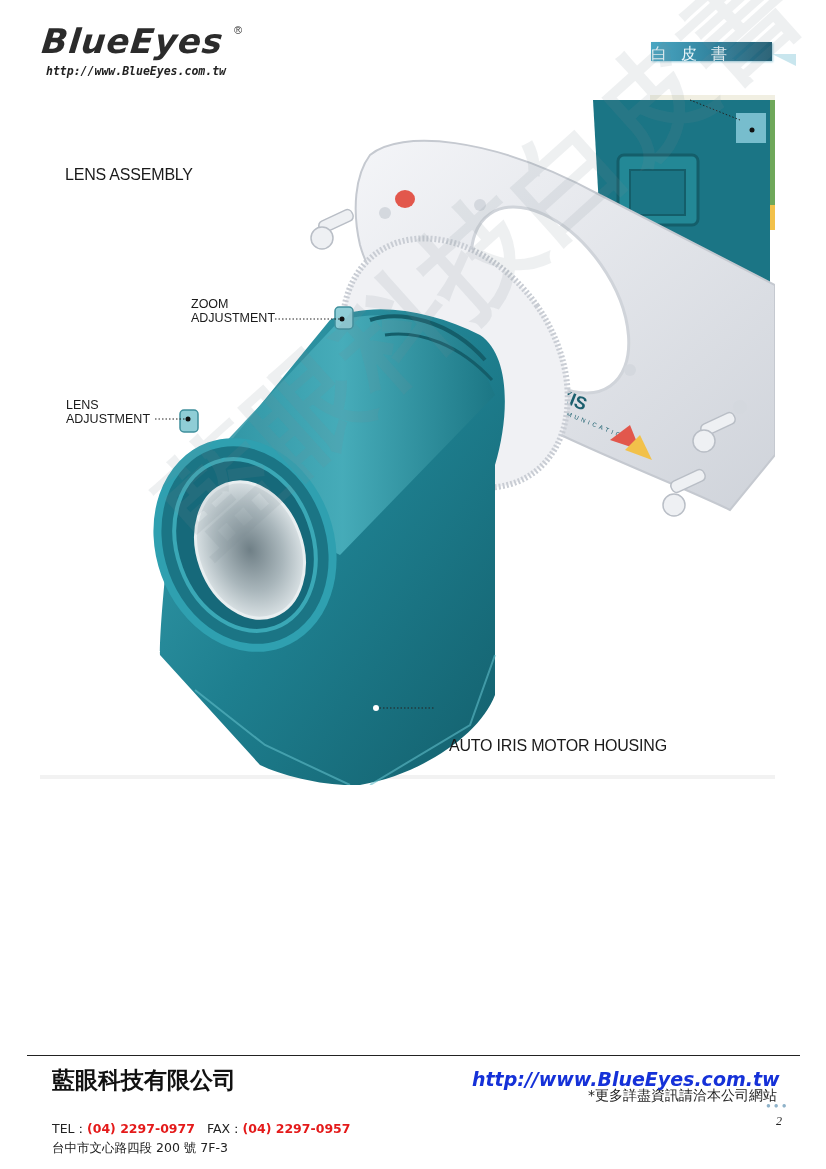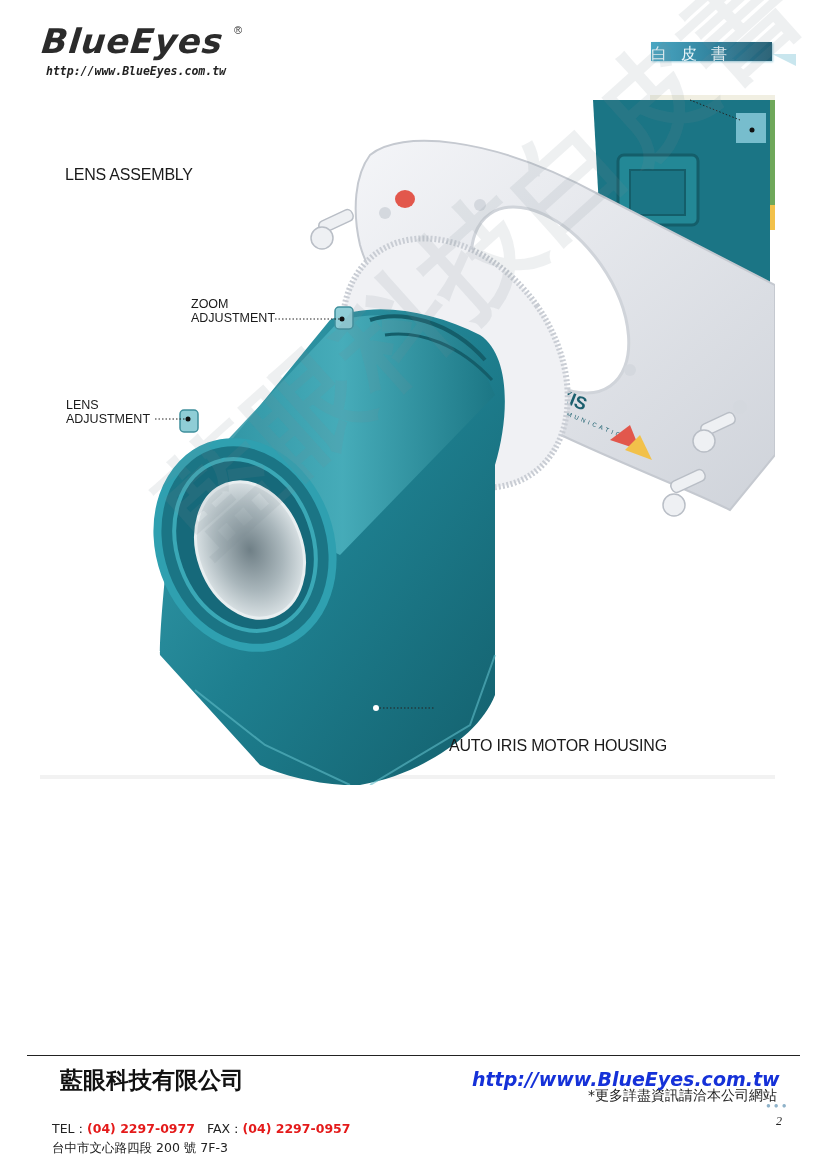--- a/index.html
+++ b/index.html
@@ -15,21 +15,21 @@
   .label { position: absolute; font-family: "Liberation Sans", sans-serif; color: #1a1a1a; }
   .label .cap { font-size: 16px; letter-spacing: -0.2px; }
   .label .body { font-size: 16.5px; line-height: 20px; }
   .lens-assembly { left: 65px; top: 166px; width: 230px; }
   .zoom-adj { left: 191px; top: 297px; font-size: 12.5px; line-height: 14px; }
   .focus-adj { left: 66px; top: 398px; font-size: 12.5px; line-height: 14px; }
   .auto-iris { left: 449px; top: 701px; width: 240px; margin-top: 36px; }
   .auto-iris .body { line-height: 21px; }
   .watermark { position: absolute; left: 130px; top: 470px; font-family: "DejaVu Sans", sans-serif; font-size: 112px; font-weight: bold; color: rgba(120, 140, 150, 0.13); transform: rotate(-42deg); transform-origin: left top; white-space: nowrap; pointer-events: none; letter-spacing: 4px; }
   .footer-rule { position: absolute; left: 27px; top: 1055px; width: 773px; height: 1px; background: #222; }
-  .company { position: absolute; left: 60px; top: 1065px; font-family: "DejaVu Sans", sans-serif; font-weight: bold; font-size: 23px; color: #111; }
+  .company { position: absolute; left: 52px; top: 1065px; font-family: "DejaVu Sans", sans-serif; font-weight: bold; font-size: 23px; color: #111; }
   .address { position: absolute; left: 52px; top: 1100px; font-family: "DejaVu Sans", sans-serif; font-size: 12.5px; color: #222; margin-top: 40px; }
   .contact { position: absolute; left: 52px; top: 1121px; font-family: "DejaVu Sans", sans-serif; font-size: 12.5px; color: #222; white-space: pre; }
   .contact .num { color: #e41a1a; font-weight: bold; }
   .footer-url { position: absolute; left: 472px; top: 1068px; font-family: "DejaVu Sans", sans-serif; font-weight: bold; font-style: italic; font-size: 19px; color: #1531d8; }
   .footer-note { position: absolute; left: 588px; top: 1087px; font-family: "DejaVu Sans", sans-serif; font-size: 14px; color: #222; }
   .dots { position: absolute; left: 766px; top: 1101px; font-size: 8px; color: #8fb2c9; letter-spacing: 3px; }
   .page-num { position: absolute; left: 776px; top: 1114px; font-family: "Liberation Serif", serif; font-style: italic; font-size: 12px; color: #222; }
 </style>
 </head>
 <body>

